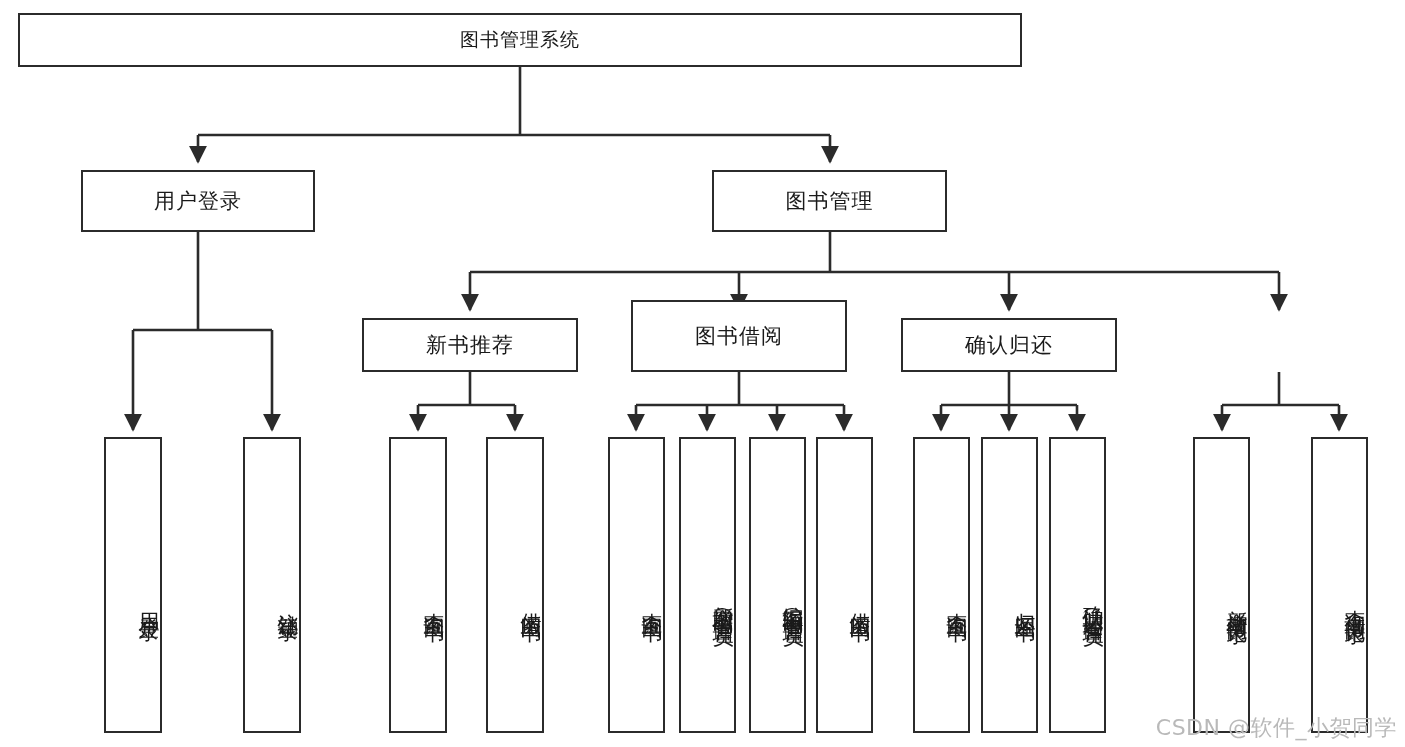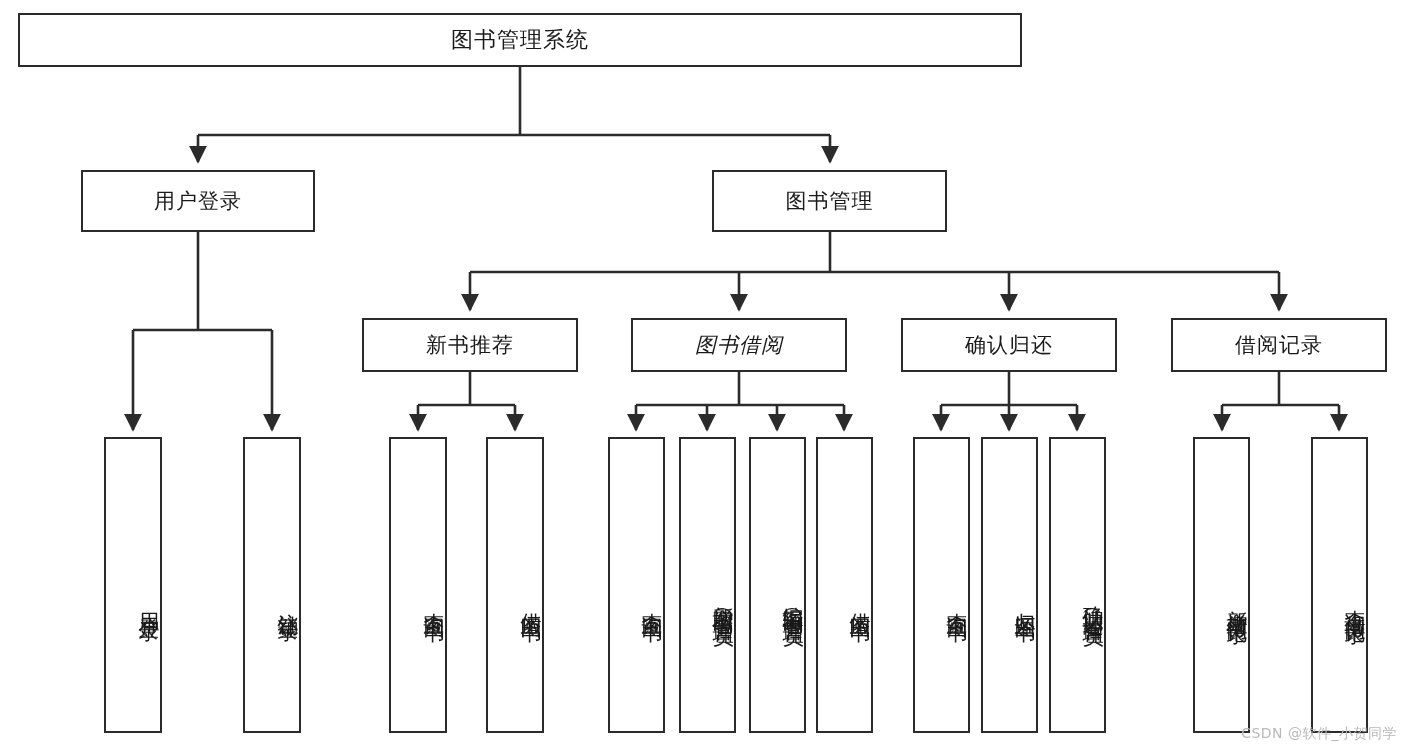--- a/index.html
+++ b/index.html
@@ -47,27 +47,27 @@
     align-items: flex-start;
     justify-content: center;
     line-height: 1.05;
   }
   .node.vert .vtext {
     writing-mode: vertical-rl;
     text-orientation: upright;
     white-space: nowrap;
   }
   #root-node {
-    font-size: 22px;
+    font-size: 19px;
   }
   .watermark {
     position: absolute;
     right: 8px;
     bottom: 4px;
-    font-size: 14px;
+    font-size: 22px;
     color: #b9b9b9;
     white-space: nowrap;
     letter-spacing: 0.5px;
   }
 </style>
 </head>
 <body>
 
 <div id="canvas">
 
@@ -128,28 +128,25 @@
   <div class="node horiz" style="left:81px; top:170px; width:234px; height:62px;">
     <span>用户登录</span>
   </div>
   <div class="node horiz" style="left:362px; top:318px; width:216px; height:54px;">
     <span>新书推荐</span>
   </div>
 
   <div class="node horiz" style="left:712px; top:170px; width:235px; height:62px;">
     <span>图书管理</span>
   </div>
-  <div class="node horiz" style="left:631px; top:318px; width:216px; height:54px;font-style:italic;">
+  <div class="node horiz" style="left:631px; top:300px; width:216px; height:72px;">
     <span>图书借阅</span>
   </div>
   <div class="node horiz" style="left:901px; top:318px; width:216px; height:54px;">
     <span>确认归还</span>
-  </div>
-  <div class="node horiz" style="left:1171px; top:318px; width:216px; height:54px;">
-    <span>借阅记录</span>
   </div>
 
   <div class="node vert" style="left:104px; top:437px; width:58px; height:296px;">
     <span class="vtext">用户登录</span>
   </div>
   <div class="node vert" style="left:243px; top:437px; width:58px; height:296px;">
     <span class="vtext">注销登录</span>
   </div>
 
   <div class="node vert" style="left:389px; top:437px; width:58px; height:296px;">

